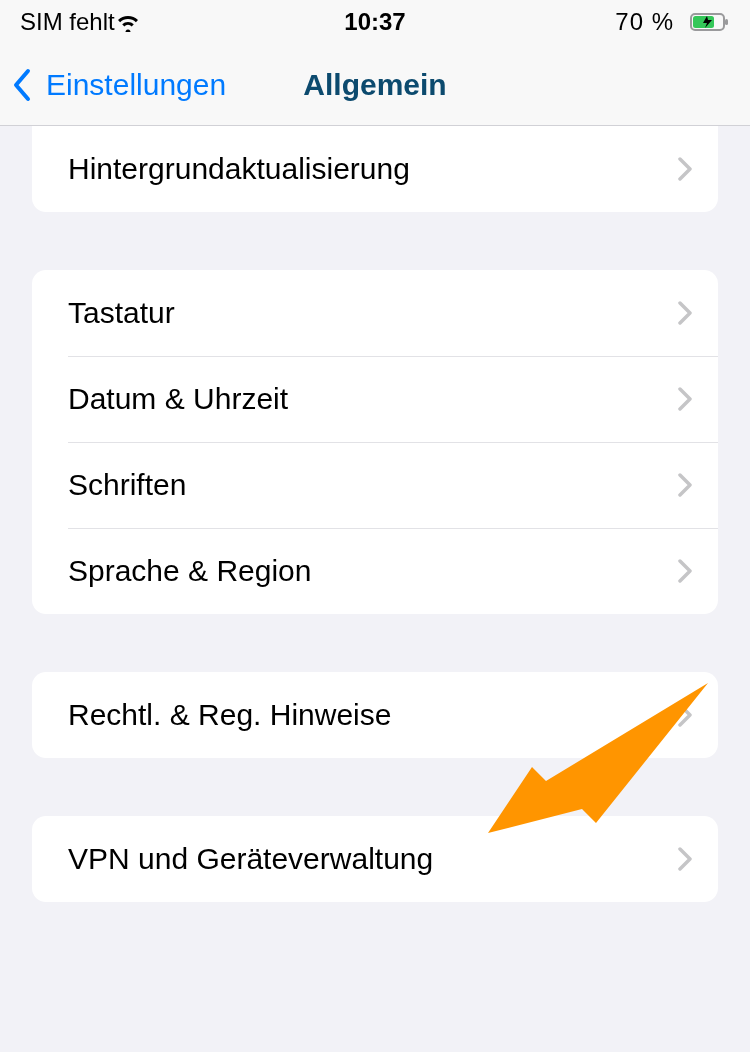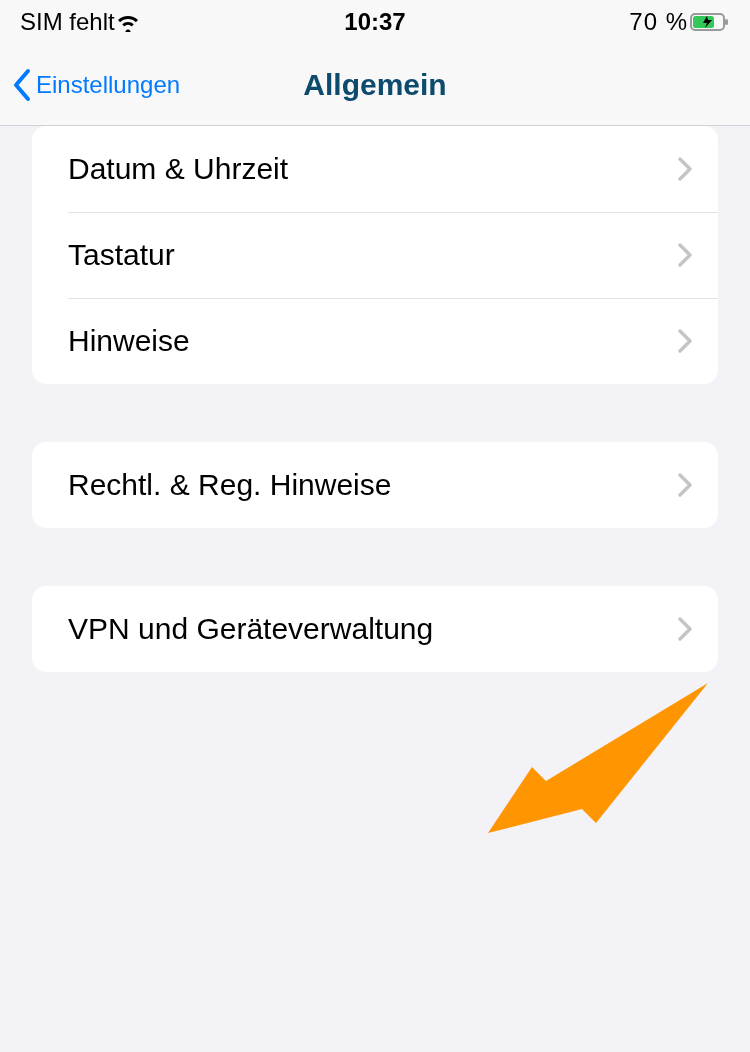--- a/index.html
+++ b/index.html
@@ -34,21 +34,21 @@
     }
     .status-center {
       position: absolute;
       left: 50%;
       transform: translateX(-50%);
       font-weight: 600;
     }
     .status-right {
       display: flex;
       align-items: center;
-      gap: 2px;
+      gap: 16px;
       letter-spacing: 1px;
     }
     .wifi-icon svg {
       width: 26px;
       height: 20px;
       display: block;
     }
     .battery-icon svg {
       width: 40px;
       height: 20px;
@@ -60,23 +60,23 @@
       align-items: center;
       padding: 0 12px;
       background: #f8f8f8;
       border-bottom: 1px solid #d1d1d6;
       position: relative;
     }
     .back-button {
       display: flex;
       align-items: center;
       color: #007aff;
-      font-size: 24px;
+      font-size: 30px;
       cursor: pointer;
-      gap: 4px;
+      gap: 14px;
     }
     .back-chevron svg {
       width: 20px;
       height: 34px;
       display: block;
     }
     .nav-title {
       position: absolute;
       left: 50%;
       transform: translateX(-50%);
@@ -171,39 +171,57 @@
           <polyline points="16,3 4,17 16,31" fill="none" stroke="#007aff" stroke-width="4" stroke-linecap="round" stroke-linejoin="round"></polyline>
         </svg>
     </span>
     <span>Einstellungen</span>
   </div>
   <div class="nav-title">Allgemein</div>
 </div>
 
 <div class="content">
   <div id="sections-container">
+      <div class="section partial-top">
+        <div class="row">
+          <span class="row-label">Hintergrundaktualisierung</span>
+          <span class="row-chevron">
+            <svg viewBox="0 0 14 24">
+              <polyline points="2,2 12,12 2,22" fill="none" stroke="#c5c5c7" stroke-width="3.5" stroke-linecap="round" stroke-linejoin="round"></polyline>
+            </svg>
+          </span>
+        </div>
+      </div>
       <div class="section">
         <div class="row">
+          <span class="row-label">Tastatur</span>
+          <span class="row-chevron">
+            <svg viewBox="0 0 14 24">
+              <polyline points="2,2 12,12 2,22" fill="none" stroke="#c5c5c7" stroke-width="3.5" stroke-linecap="round" stroke-linejoin="round"></polyline>
+            </svg>
+          </span>
+        </div>
+        <div class="row">
           <span class="row-label">Datum &amp; Uhrzeit</span>
           <span class="row-chevron">
             <svg viewBox="0 0 14 24">
               <polyline points="2,2 12,12 2,22" fill="none" stroke="#c5c5c7" stroke-width="3.5" stroke-linecap="round" stroke-linejoin="round"></polyline>
             </svg>
           </span>
         </div>
         <div class="row">
-          <span class="row-label">Tastatur</span>
-          <span class="row-chevron">
-            <svg viewBox="0 0 14 24">
-              <polyline points="2,2 12,12 2,22" fill="none" stroke="#c5c5c7" stroke-width="3.5" stroke-linecap="round" stroke-linejoin="round"></polyline>
-            </svg>
-          </span>
-        </div>
-        <div class="row">
-          <span class="row-label">Hinweise</span>
+          <span class="row-label">Schriften</span>
+          <span class="row-chevron">
+            <svg viewBox="0 0 14 24">
+              <polyline points="2,2 12,12 2,22" fill="none" stroke="#c5c5c7" stroke-width="3.5" stroke-linecap="round" stroke-linejoin="round"></polyline>
+            </svg>
+          </span>
+        </div>
+        <div class="row">
+          <span class="row-label">Sprache &amp; Region</span>
           <span class="row-chevron">
             <svg viewBox="0 0 14 24">
               <polyline points="2,2 12,12 2,22" fill="none" stroke="#c5c5c7" stroke-width="3.5" stroke-linecap="round" stroke-linejoin="round"></polyline>
             </svg>
           </span>
         </div>
       </div>
       <div class="section">
         <div class="row">
           <span class="row-label">Rechtl. &amp; Reg. Hinweise</span>

